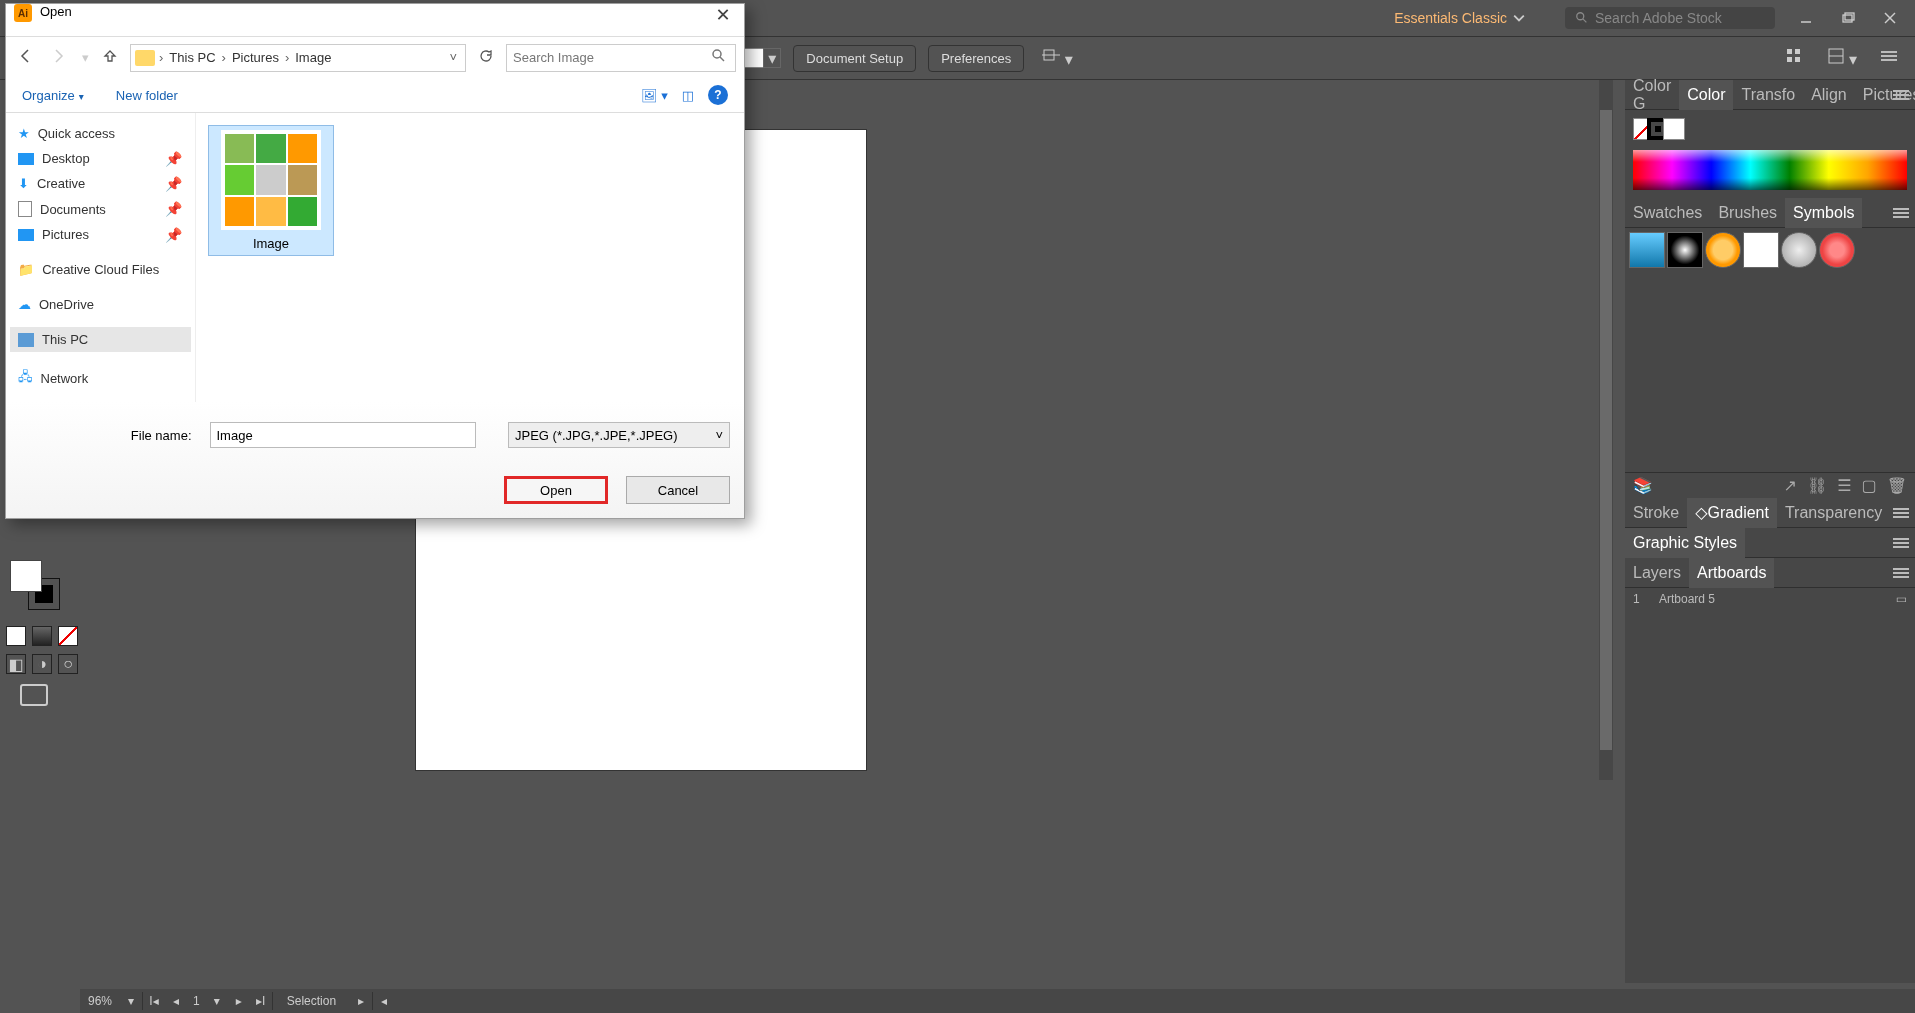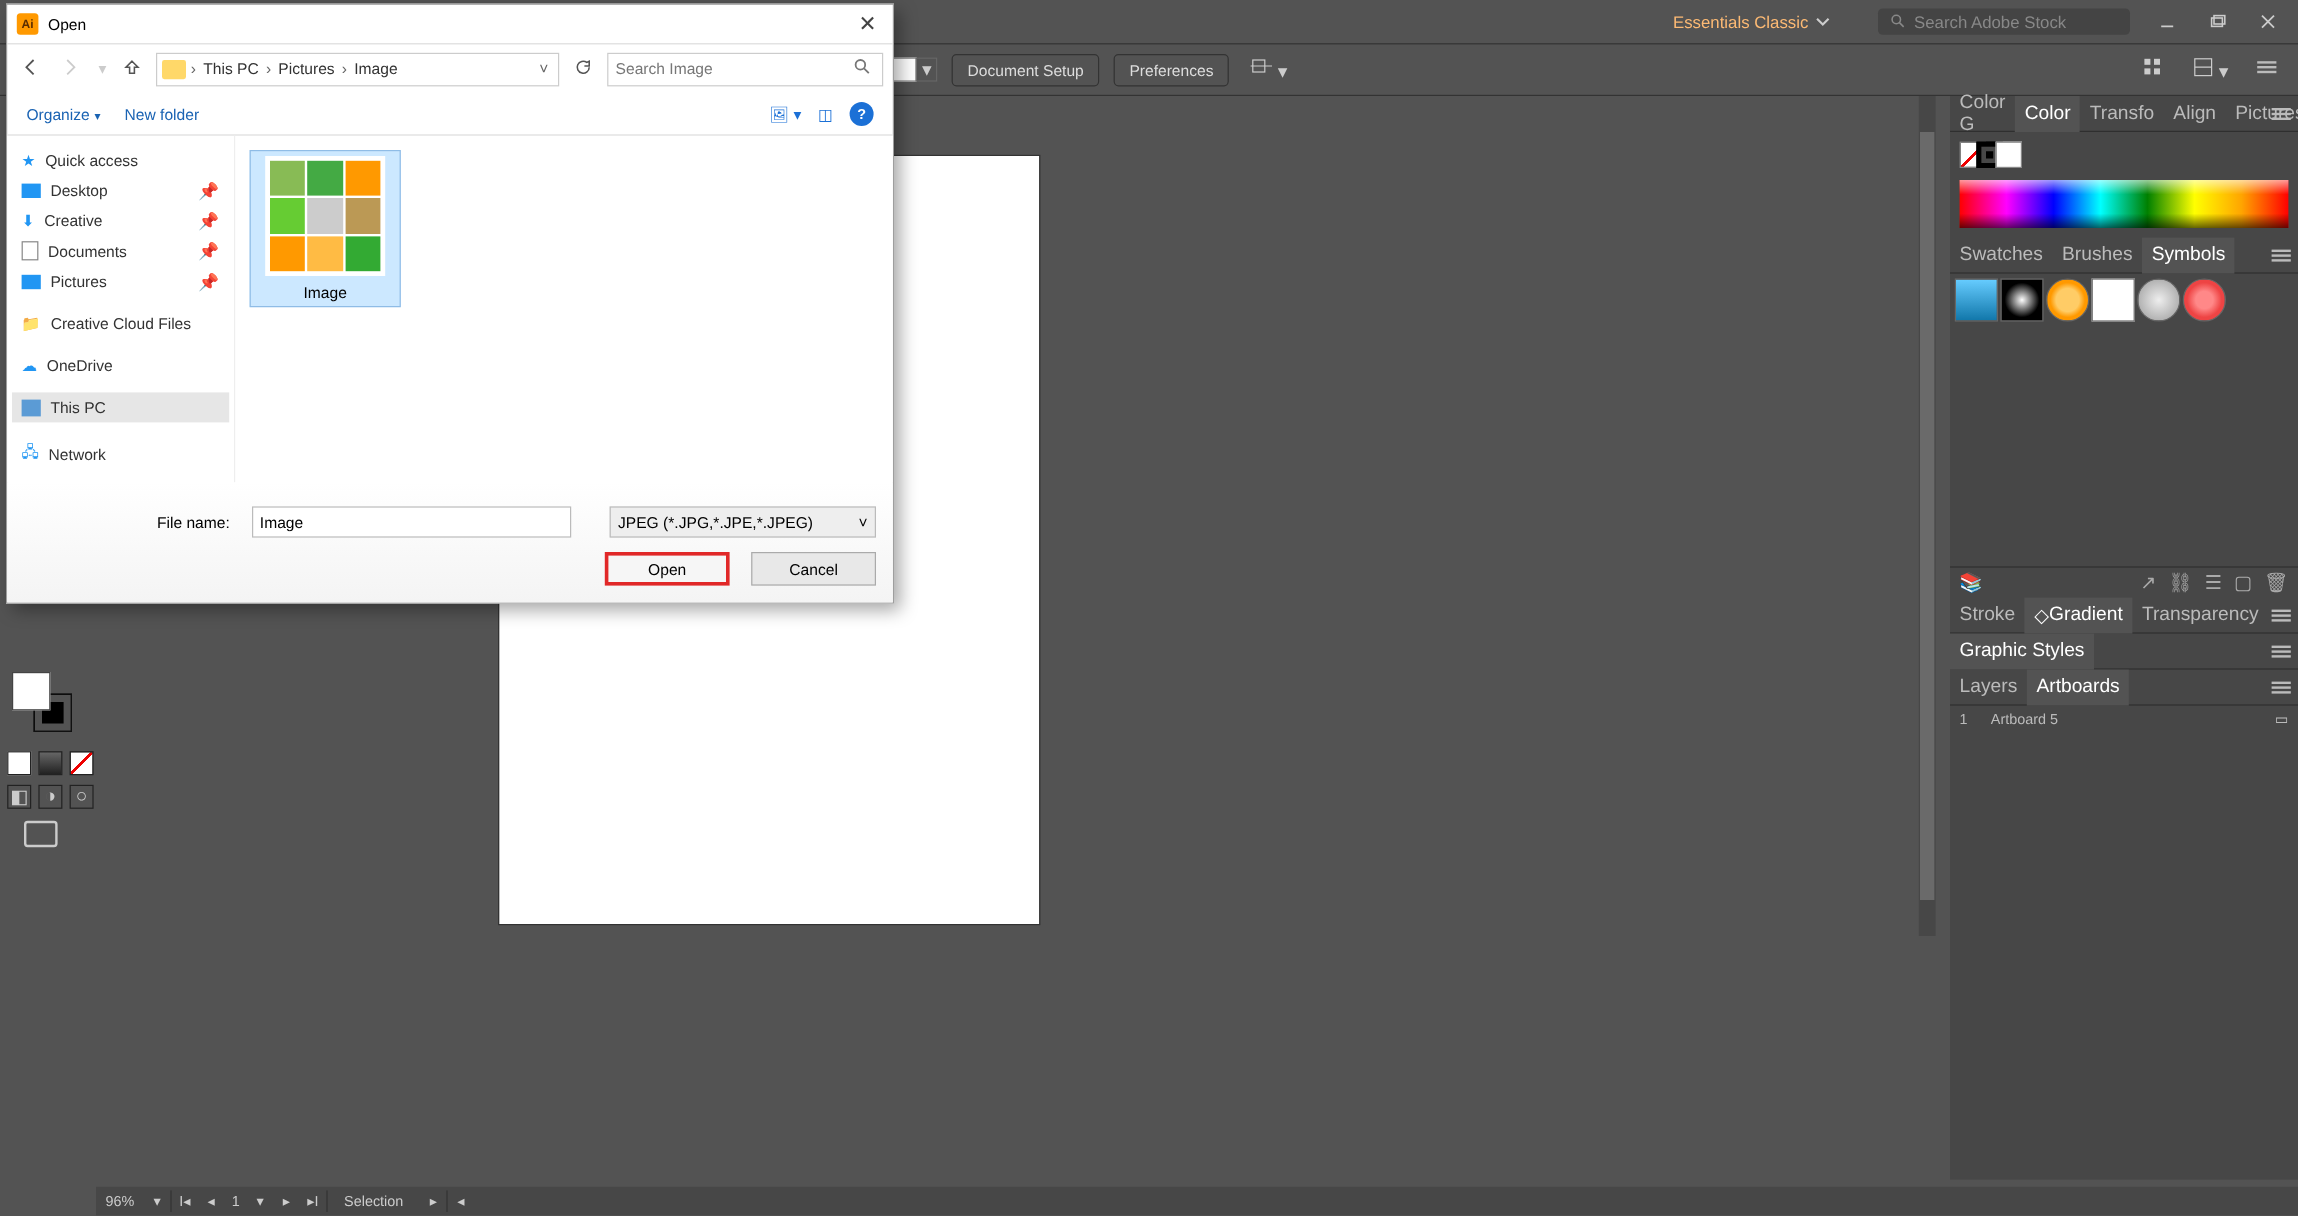--- a/index.html
+++ b/index.html
@@ -69,39 +69,39 @@
 
 .status-bar { position:absolute; left:80px; bottom:0; right:0; height:24px; background:#474747; color:#ccc; font-size:12px; display:flex; align-items:center; }
 .status-bar .zoom { padding:0 8px; }
 .status-bar .nav-btn { width:22px; text-align:center; }
 .status-bar .artn { padding:0 6px; }
 .status-bar .sel { padding:0 14px; }
 .status-bar .vdiv { width:1px; height:18px; background:#333; }
 
 
 .open-dialog { position:absolute; left:5px; top:3px; width:740px; background:#fff; border:1px solid #9e9e9e; box-shadow:6px 6px 14px rgba(0,0,0,.35); display:flex; flex-direction:column; font-size:13px; }
-.od-title { height:32px; display:flex; align-items:center; padding:0 8px; }
+.od-title { height:32px; display:flex; align-items:flex-start; padding:0 8px; }
 .od-title .ai-ic { width:18px;height:18px;background:#f90;border-radius:3px;color:#5b2d00;font-size:10px;font-weight:bold;display:flex;align-items:center;justify-content:center; margin-right:8px;}
 .od-title .ttl { flex:1; }
 .od-title .x { width:26px; text-align:center; font-size:18px; color:#444; }
 .od-nav { height:42px; border-top:1px solid #ddd; display:flex; align-items:center; padding:0 8px; gap:8px; }
 .od-nav svg { width:16px; height:16px; }
 .nav-arrow { color:#666; padding:4px; }
 .nav-arrow.disabled { color:#ccc; }
 .nav-arrow.dd { width:12px; }
 .breadcrumb { flex:1; border:1px solid #ccc; height:28px; display:flex; align-items:center; padding:0 4px; gap:4px; }
 .breadcrumb .folder-ic { width:20px;height:16px;background:#ffd869;border-radius:2px; }
 .breadcrumb .bc-item { padding:0 2px; color:#333; }
 .breadcrumb .bc-sep { color:#666; }
 .breadcrumb .bc-dd { margin-left:auto; color:#666; padding-right:4px;}
 .refresh-btn { padding:4px; color:#555; }
 .search-box { border:1px solid #ccc; width:230px; height:28px; display:flex; align-items:center; padding:0 6px; color:#777; position:relative; }
 .search-box .mag { position:absolute; right:8px; }
 
-.od-toolbar { height:34px; display:flex; align-items:center; padding:0 16px; gap:20px; }
+.od-toolbar { height:34px; display:flex; align-items:center; padding:0 16px; gap:32px; }
 .od-toolbar .link { color:#1a63b3; }
 .od-toolbar .link.menu::after { content:'▾'; font-size:10px; margin-left:4px; color:#1a63b3; }
 .od-toolbar .right { margin-left:auto; display:flex; gap:14px; align-items:center; }
 .od-toolbar .view-ic { color:#1b70d6; }
 .od-toolbar .help-ic { width:20px;height:20px;border-radius:50%;background:#1b70d6;color:#fff;display:flex;align-items:center;justify-content:center;font-size:12px;font-weight:bold; }
 
 .od-body { display:flex; background:#fff; border-top:1px solid #ddd; }
 .od-sidebar { width:190px; border-right:1px solid #eee; padding:8px 4px; }
 .od-item { display:flex; align-items:center; gap:8px; padding:5px 8px; color:#333; position:relative;}
 .od-item .pin { position:absolute; right:8px; color:#888; font-size:14px;}
@@ -109,21 +109,21 @@
 .ic-star{color:#2196f3;} .ic-desk{width:16px;height:12px;background:#2196f3;} .ic-down{color:#2196f3;} .ic-doc{width:14px;height:16px;border:1px solid #888;background:#fff;} .ic-pic{width:16px;height:12px;background:#2196f3;position:relative;} .ic-cc{color:#f90;} .ic-od{color:#2196f3;} .ic-pc{width:16px;height:14px;background:#5b9bd5;} .ic-net{color:#2196f3;}
 .od-files { flex:1; padding:12px; display:flex; align-items:flex-start; }
 .file-item { width:126px; text-align:center; background:#cce8ff; border:1px solid #8fbce6; padding:4px; }
 .file-thumb { width:100px; height:100px; background:#fff; margin:0 auto 6px; display:grid; grid-template-columns:1fr 1fr 1fr; gap:2px; padding:4px; }
 .file-thumb span { background:#4a4; }
 .file-thumb span:nth-child(1){background:#8b5;} .file-thumb span:nth-child(2){background:#4a4;} .file-thumb span:nth-child(3){background:#f90;}
 .file-thumb span:nth-child(4){background:#6c3;} .file-thumb span:nth-child(5){background:#ccc;} .file-thumb span:nth-child(6){background:#b95;}
 .file-thumb span:nth-child(7){background:#f90;} .file-thumb span:nth-child(8){background:#fb4;} .file-thumb span:nth-child(9){background:#3a3;}
 .file-item .name { font-size:13px; }
 
-.od-footer { padding:20px 14px 14px; display:flex; flex-direction:column; gap:12px; background:linear-gradient(#fff,#f4f4f4);}
+.od-footer { padding:20px 14px 14px; display:flex; flex-direction:column; gap:28px; background:linear-gradient(#fff,#f4f4f4);}
 .od-fn-row { display:flex; align-items:center; gap:10px; }
 .od-fn-row .flab { width:200px; text-align:right; padding-right:8px;}
 .od-fn-row input, .od-fn-row select { border:1px solid #bbb; height:26px; padding:0 6px; font-size:13px; background:#fff; }
 .fn-input { flex:0 0 266px; }
 .filter-select { flex:0 0 222px; display:flex;align-items:center;justify-content:space-between;padding:0 6px;border:1px solid #bbb;height:26px;background:#eee;}
 .od-btns { display:flex; justify-content:flex-end; gap:18px; }
 .od-btn { width:104px; height:28px; background:#e8e8e8; border:1px solid #aaa; display:flex; align-items:center; justify-content:center; }
 .od-btn.open { border:3px solid #e12828; background:#f6f6f6; }
 
 .hamb { display:inline-block; width:16px; }

